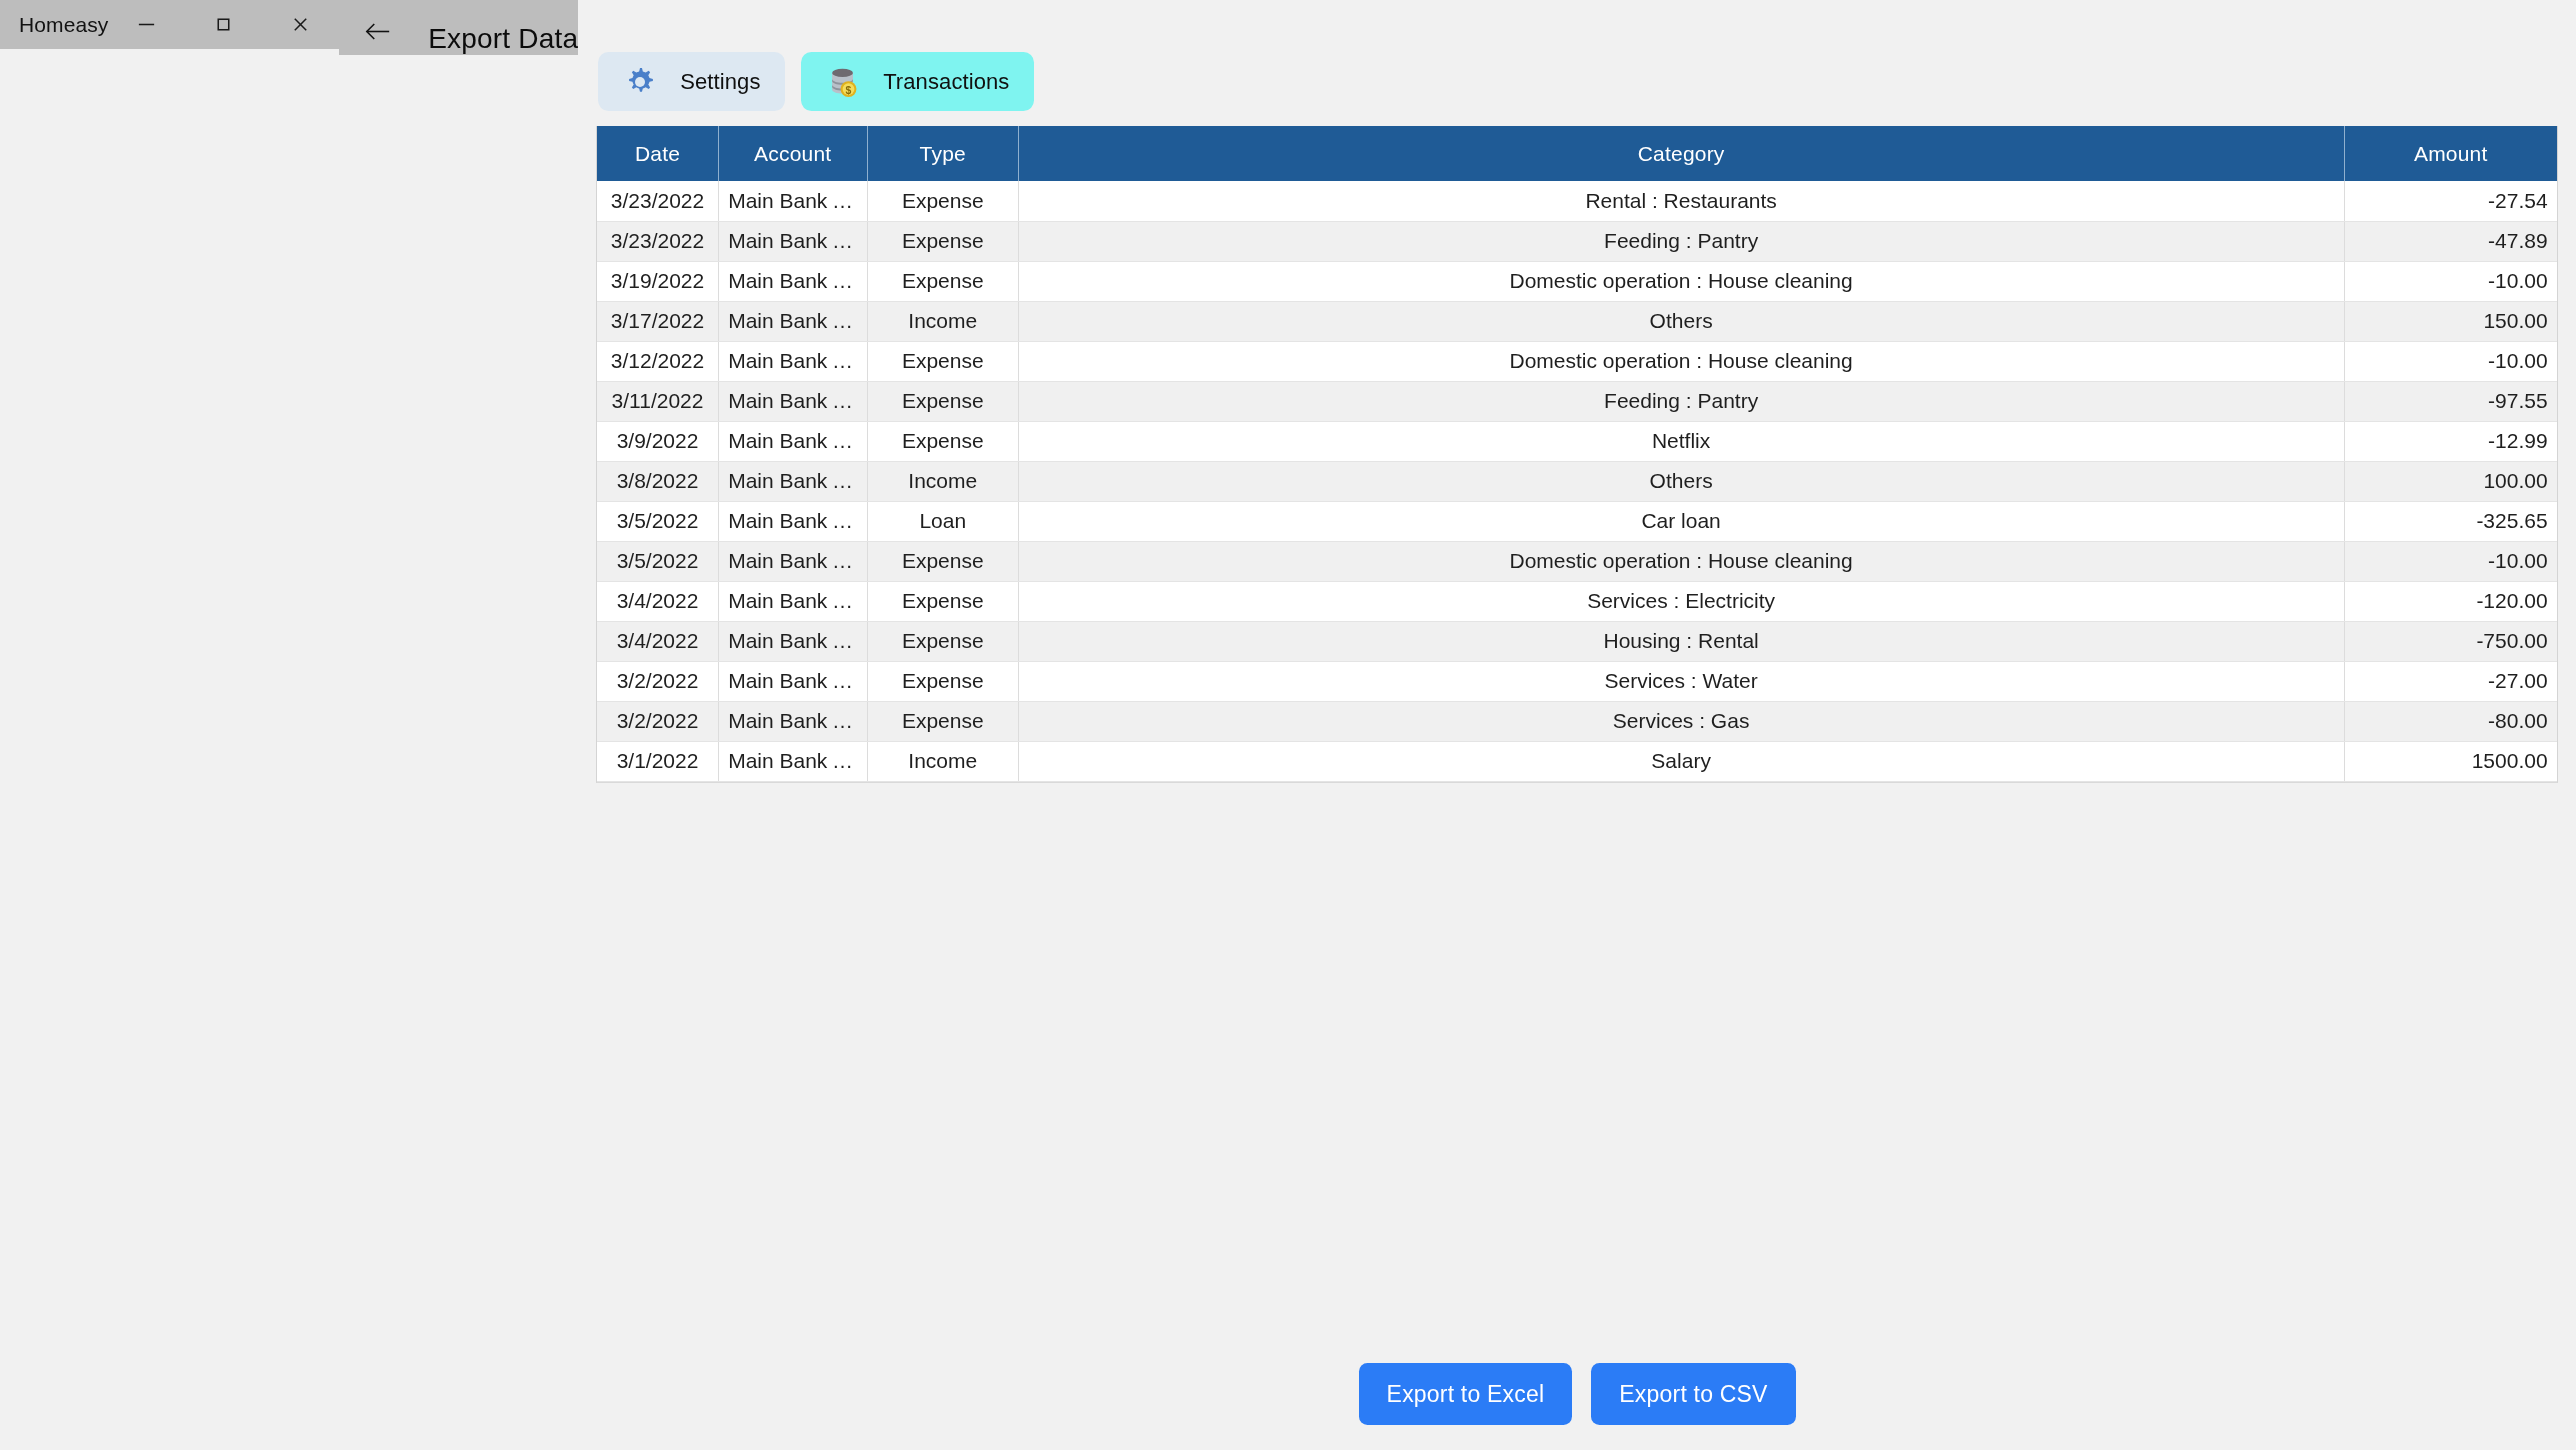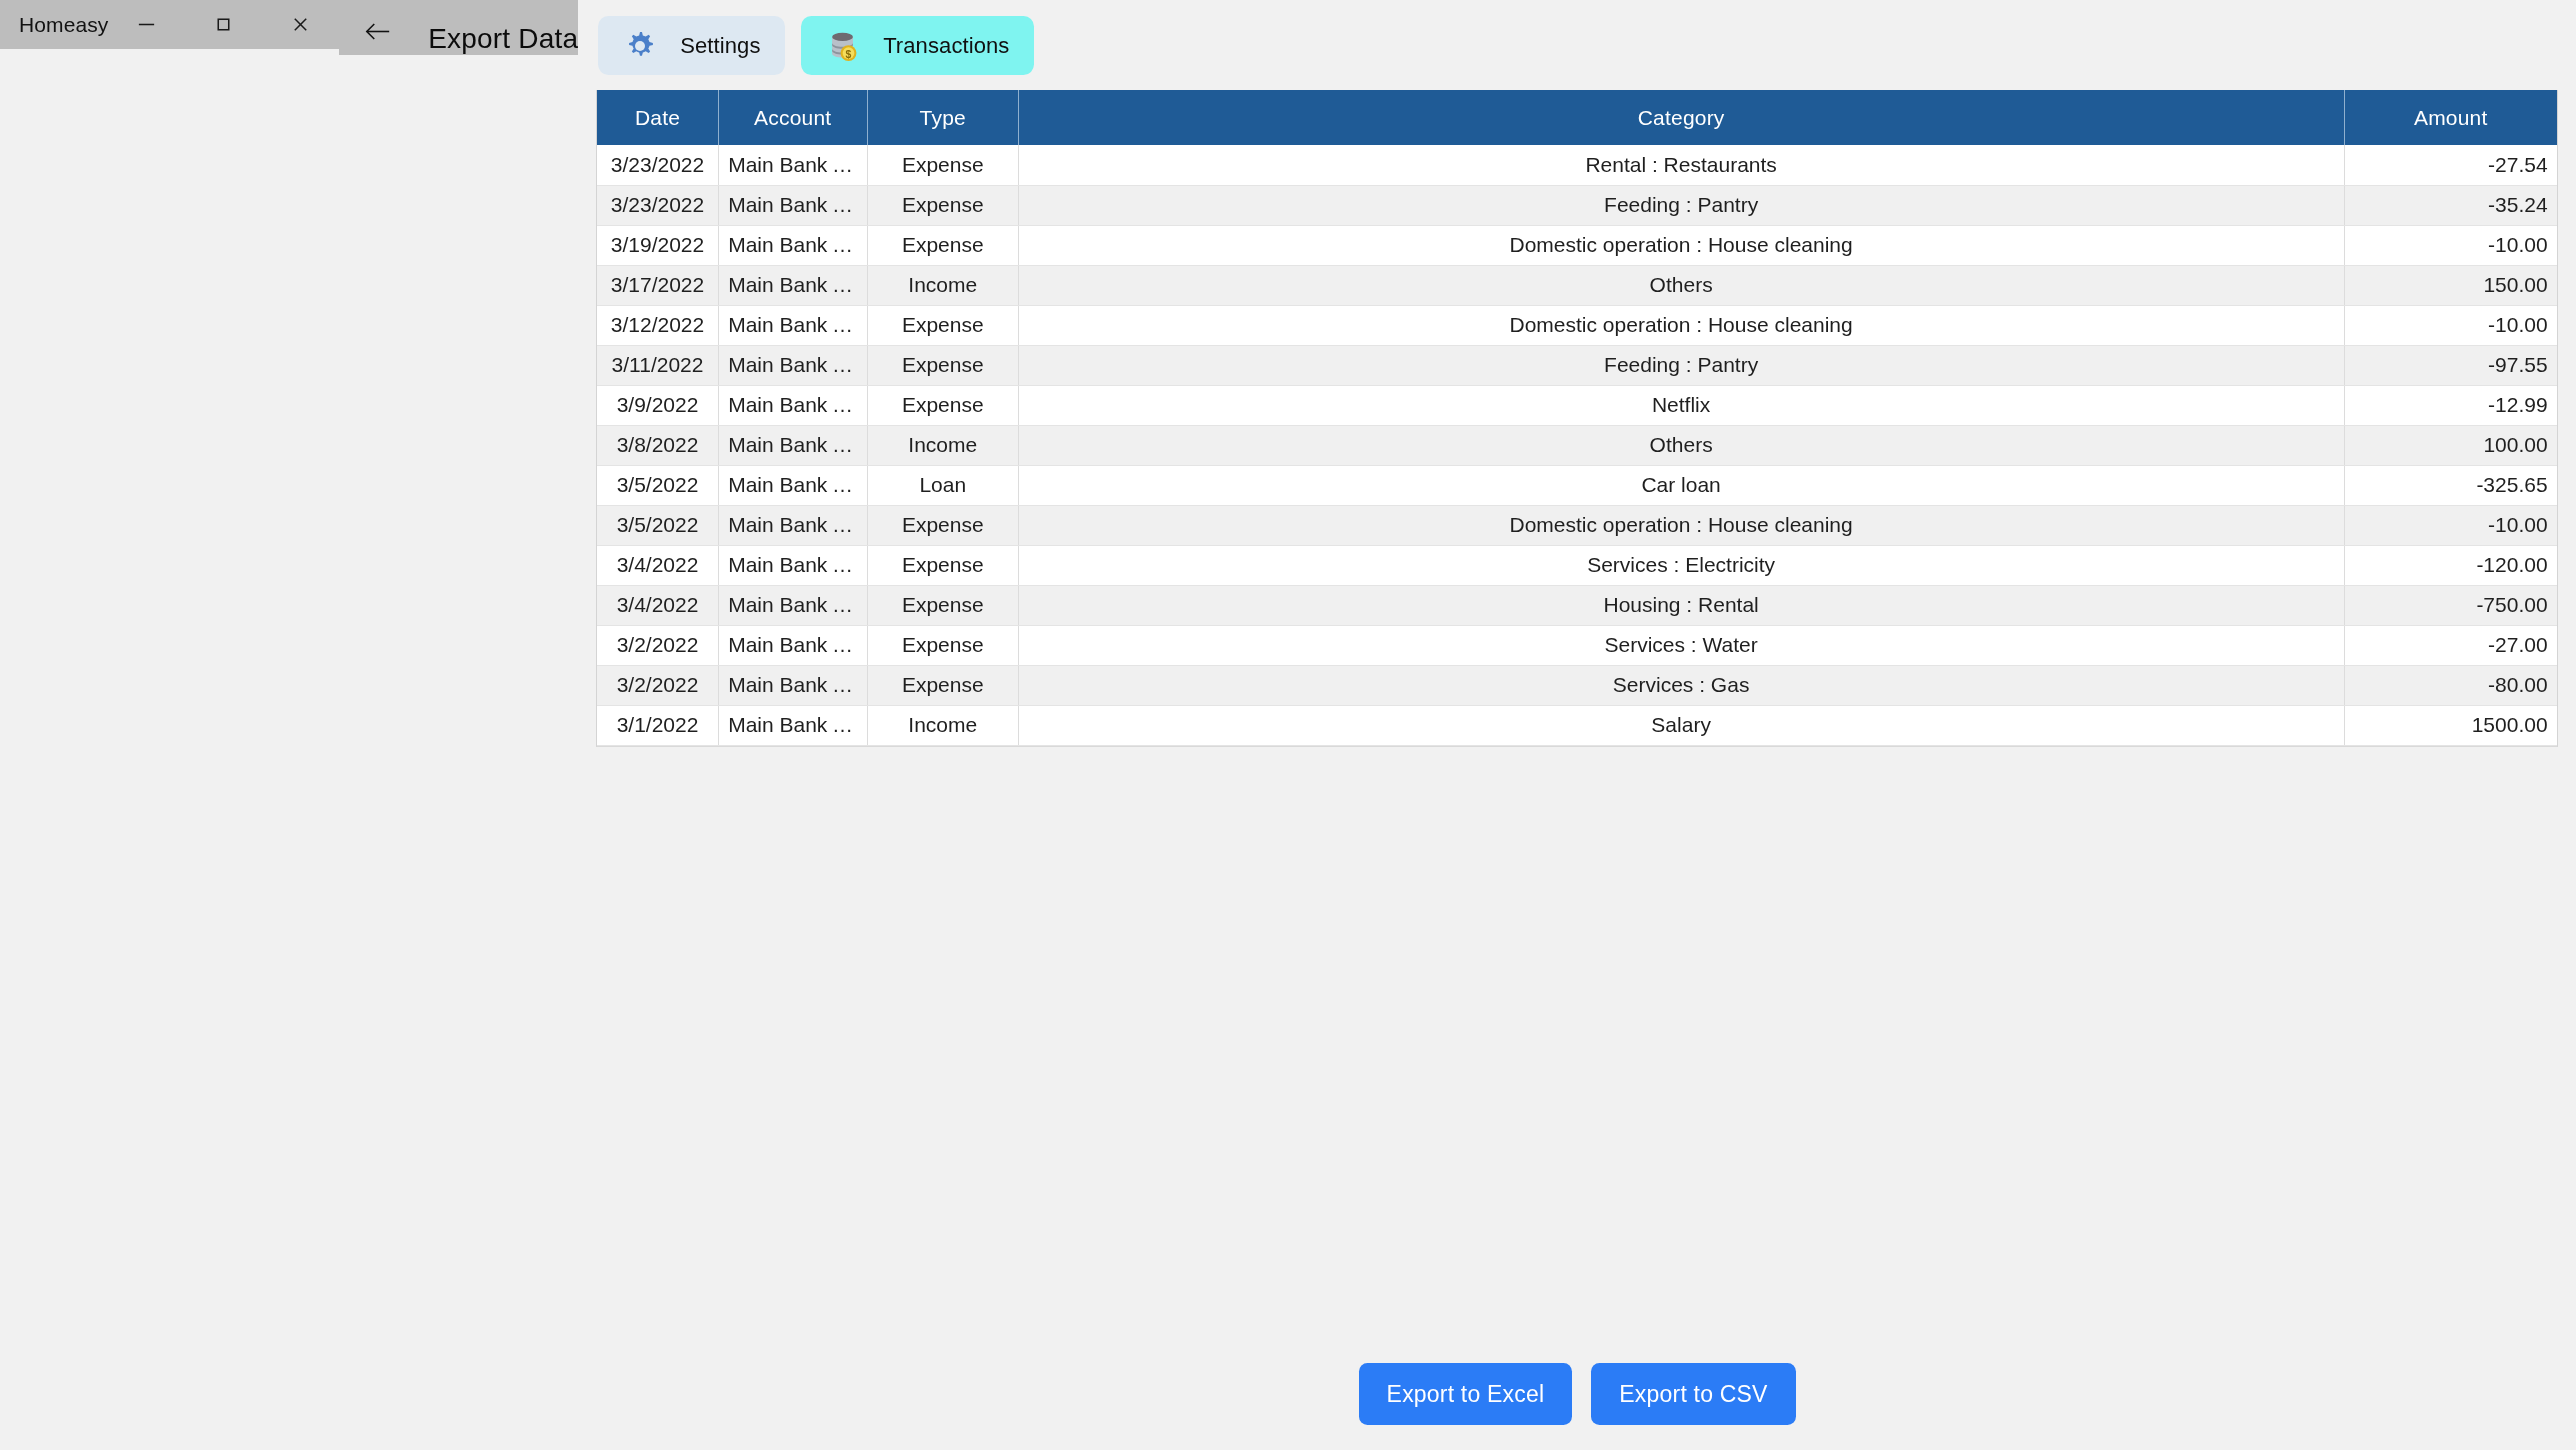--- a/index.html
+++ b/index.html
@@ -82,20 +82,21 @@
   }
 
   
   .content {
     flex: 1 1 auto;
     background: #f1f1f1;
     display: flex;
     flex-direction: column;
     min-height: 0;
     position: relative;
+    margin-top: 36px;
   }
 
   
   .tab-bar {
     display: flex;
     gap: 16px;
     padding: 16px 0 15px 20px;
     flex: 0 0 auto;
   }
   .tab {
@@ -306,21 +307,21 @@
               <td class="cell-center">Main Bank Account</td>
               <td class="cell-center">Expense</td>
               <td class="cell-center">Rental : Restaurants</td>
               <td class="cell-right">-27.54</td>
             </tr>
             <tr>
               <td class="cell-center">3/23/2022</td>
               <td class="cell-center">Main Bank Account</td>
               <td class="cell-center">Expense</td>
               <td class="cell-center">Feeding : Pantry</td>
-              <td class="cell-right">-35.24</td>
+              <td class="cell-right">-47.89</td>
             </tr>
             <tr>
               <td class="cell-center">3/19/2022</td>
               <td class="cell-center">Main Bank Account</td>
               <td class="cell-center">Expense</td>
               <td class="cell-center">Domestic operation : House cleaning</td>
               <td class="cell-right">-10.00</td>
             </tr>
             <tr>
               <td class="cell-center">3/17/2022</td>

